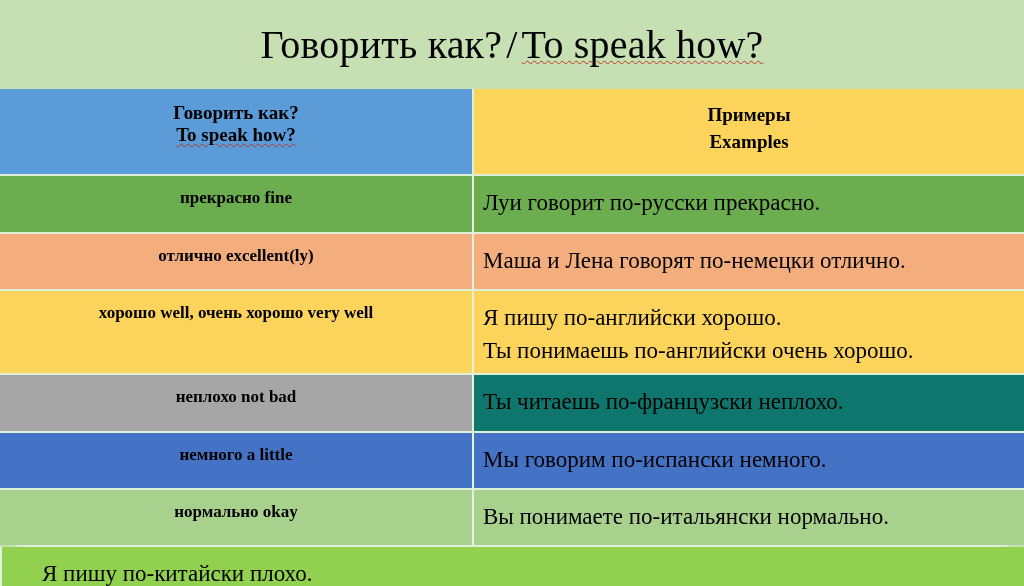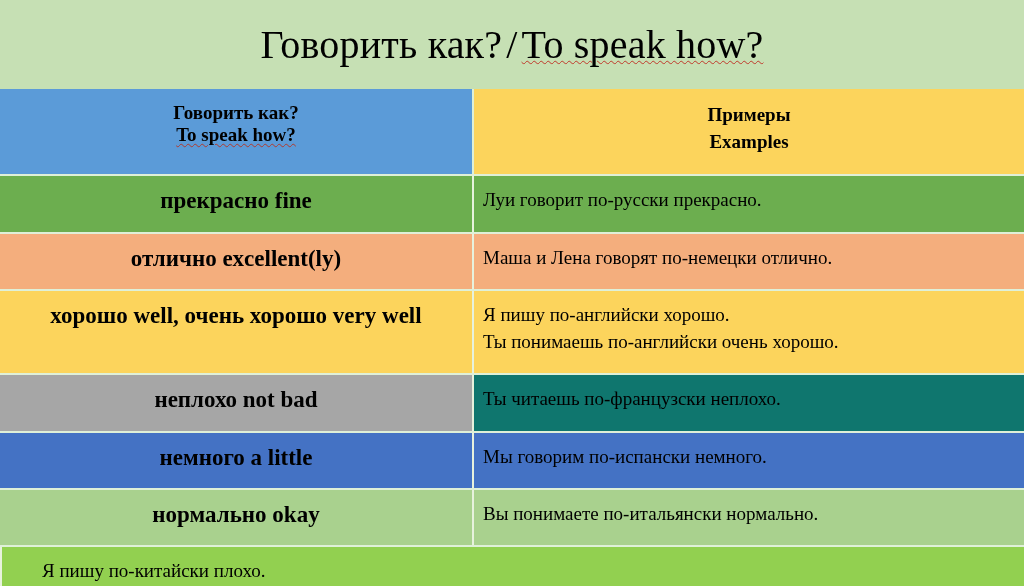--- a/index.html
+++ b/index.html
@@ -65,33 +65,33 @@
     box-sizing: border-box;
     position: relative;
   }
   .cell-left {
     width: 472px;
     flex: 0 0 472px;
     display: flex;
     align-items: flex-start;
     justify-content: center;
     font-weight: bold;
-    font-size: 23px;
+    font-size: 17px;
     color: #000000;
     padding-top: 12px;
     white-space: nowrap;
   }
   .cell-right {
     flex: 1 1 auto;
     border-left: 2px solid #e7f2dd;
     display: flex;
     flex-direction: column;
     align-items: flex-start;
     justify-content: flex-start;
-    font-size: 19px;
+    font-size: 23px;
     color: #000000;
     padding-top: 11px;
     padding-left: 9px;
     line-height: 1.42;
   }
   .cell-right .ex-line { white-space: nowrap; }
 
   
   .row-header .cell-left,
   .row-header .cell-right {
@@ -173,21 +173,21 @@
         </div>
       </div>
       <div class="row" style="height: 57px; flex: 0 0 57px; text-align: right;">
         <div class="cell cell-left" style="background: rgb(68, 114, 196);">
           <span>немного   a little</span>
         </div>
         <div class="cell cell-right" style="background: rgb(68, 114, 196);">
           <div class="ex-line">Мы говорим по-испански немного.</div>
         </div>
       </div>
-      <div class="row" style="height: 57px; flex: 0 0 57px;">
+      <div class="row" style="height: 57px; flex: 0 0 57px; border-radius: 22px;">
         <div class="cell cell-left" style="background: rgb(169, 209, 142);">
           <span>нормально   okay</span>
         </div>
         <div class="cell cell-right" style="background: rgb(169, 209, 142);">
           <div class="ex-line">Вы понимаете по-итальянски нормально.</div>
         </div>
       </div>
       <div class="row row-last" style="height: 39px; flex: 0 0 39px;">
         <div class="cell cell-right" style="background: rgb(146, 208, 80);">
           <div class="ex-line">Я пишу по-китайски плохо.</div>

